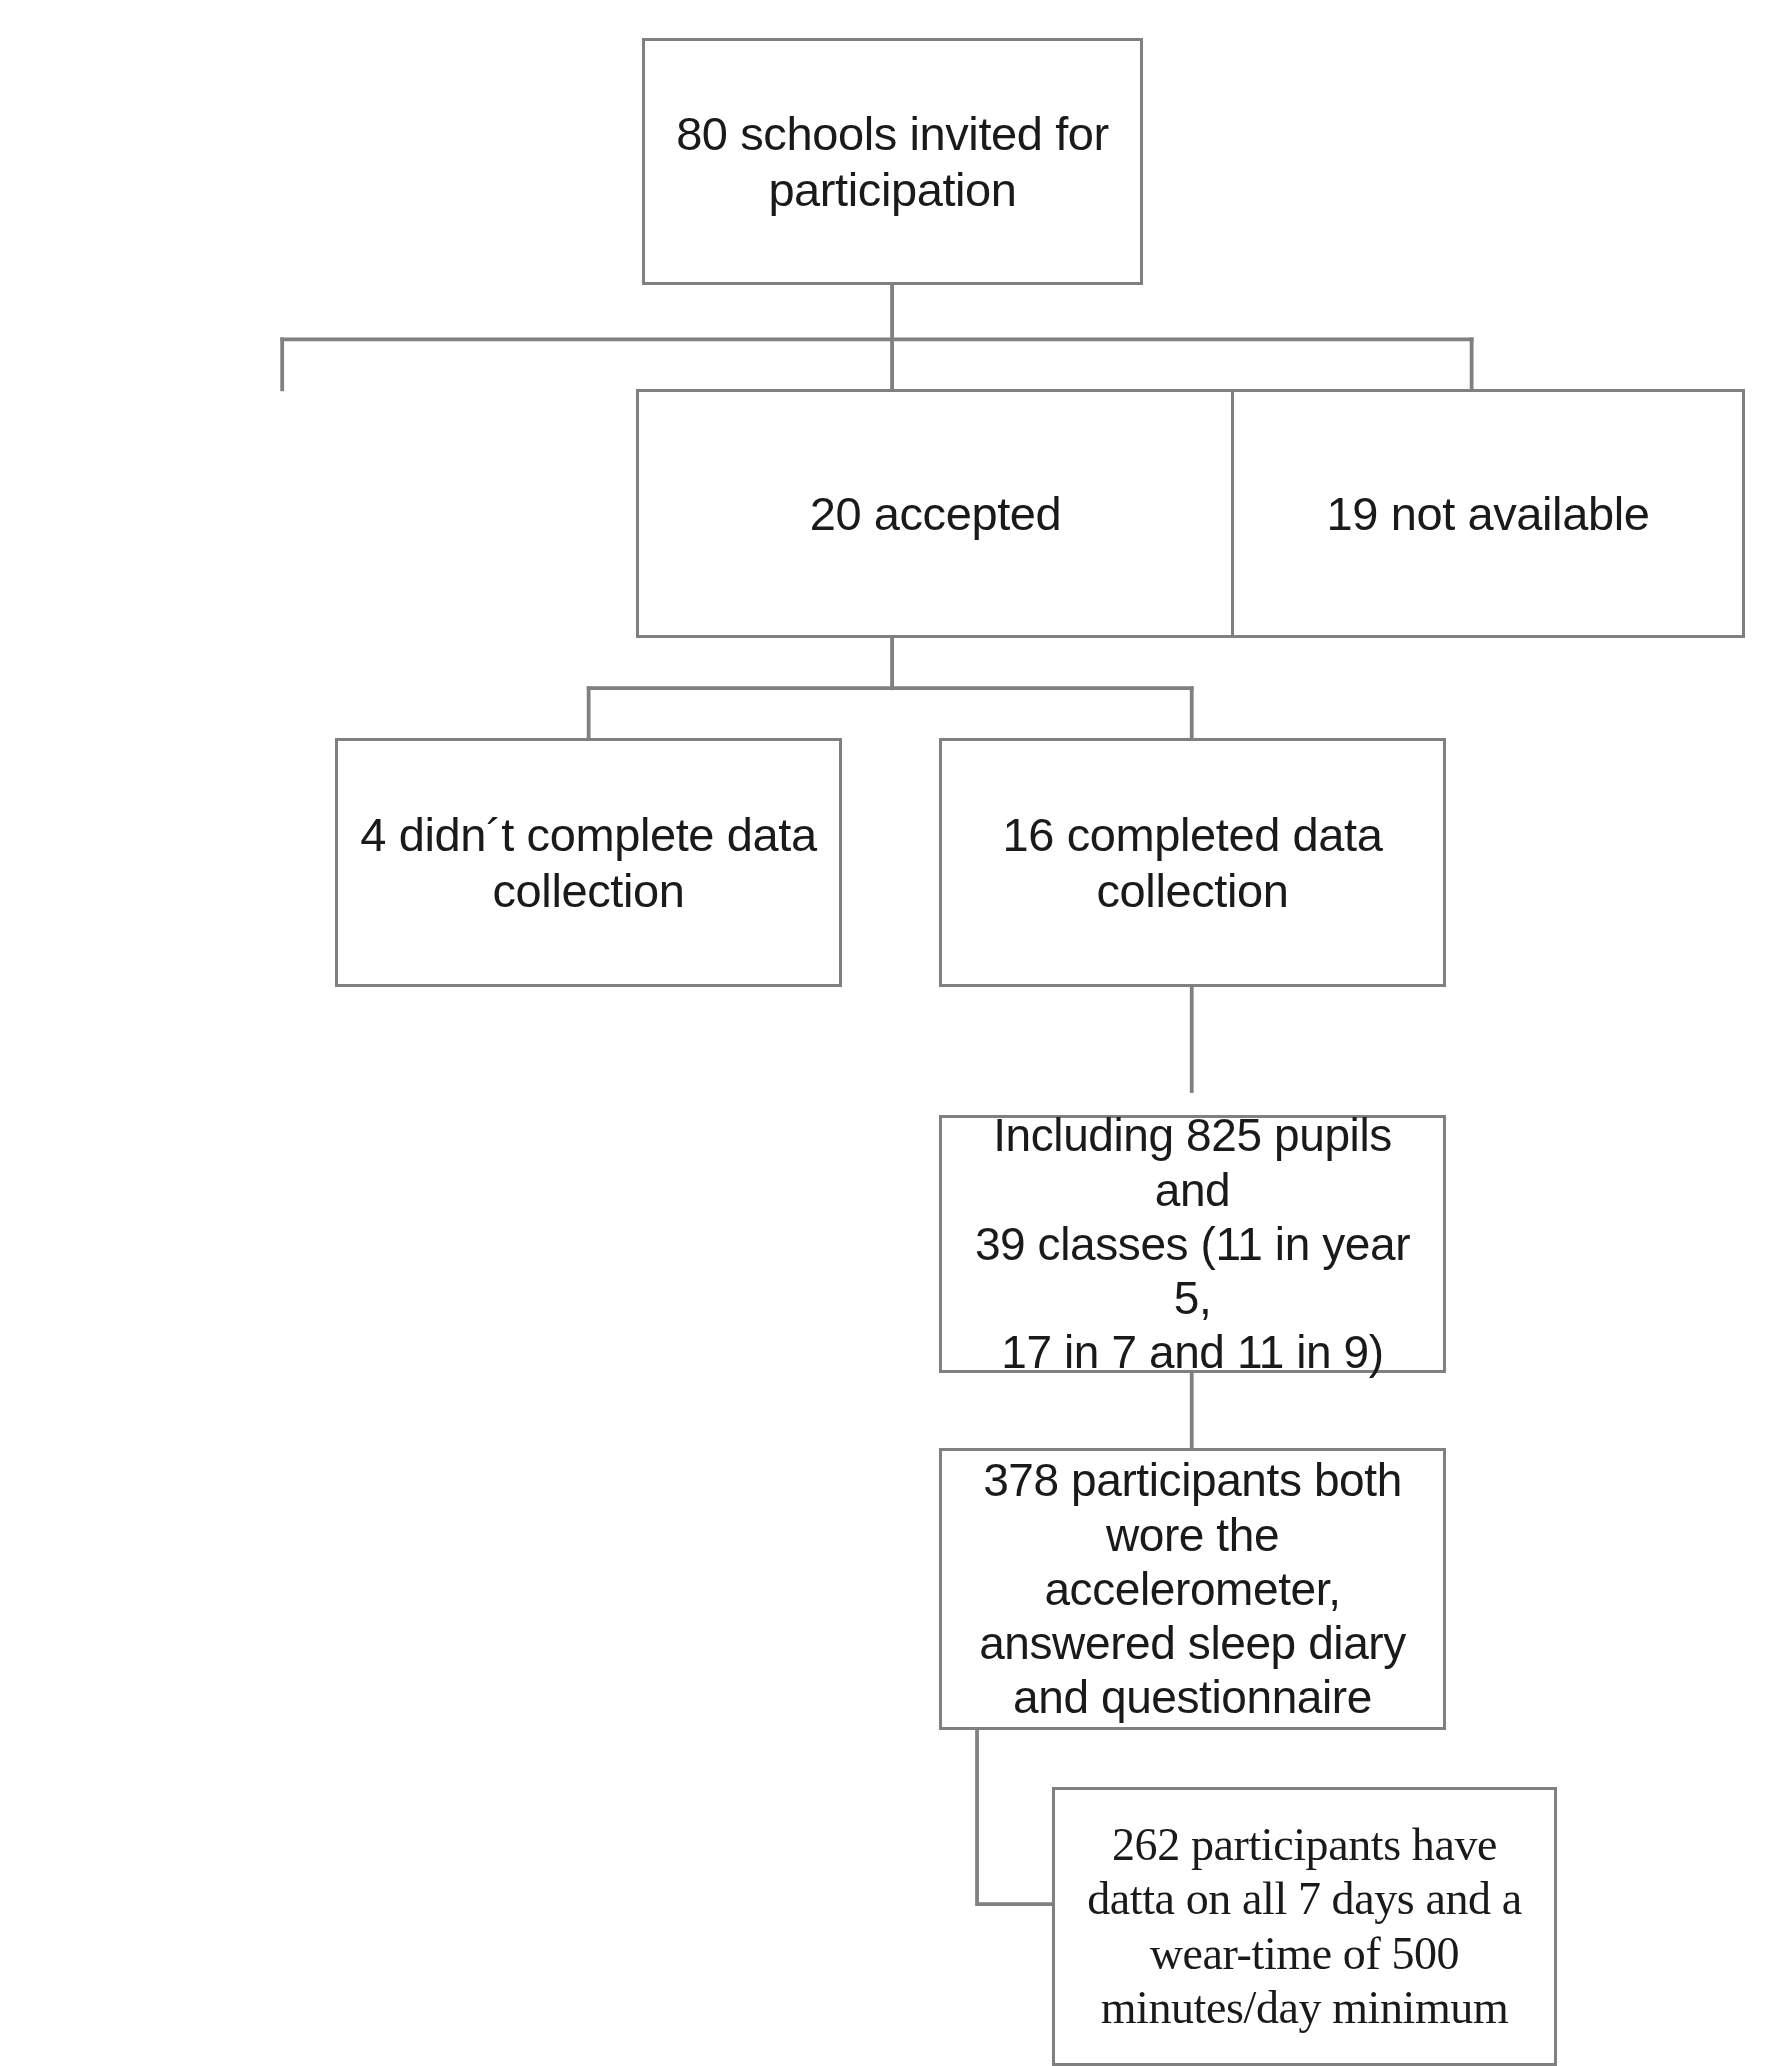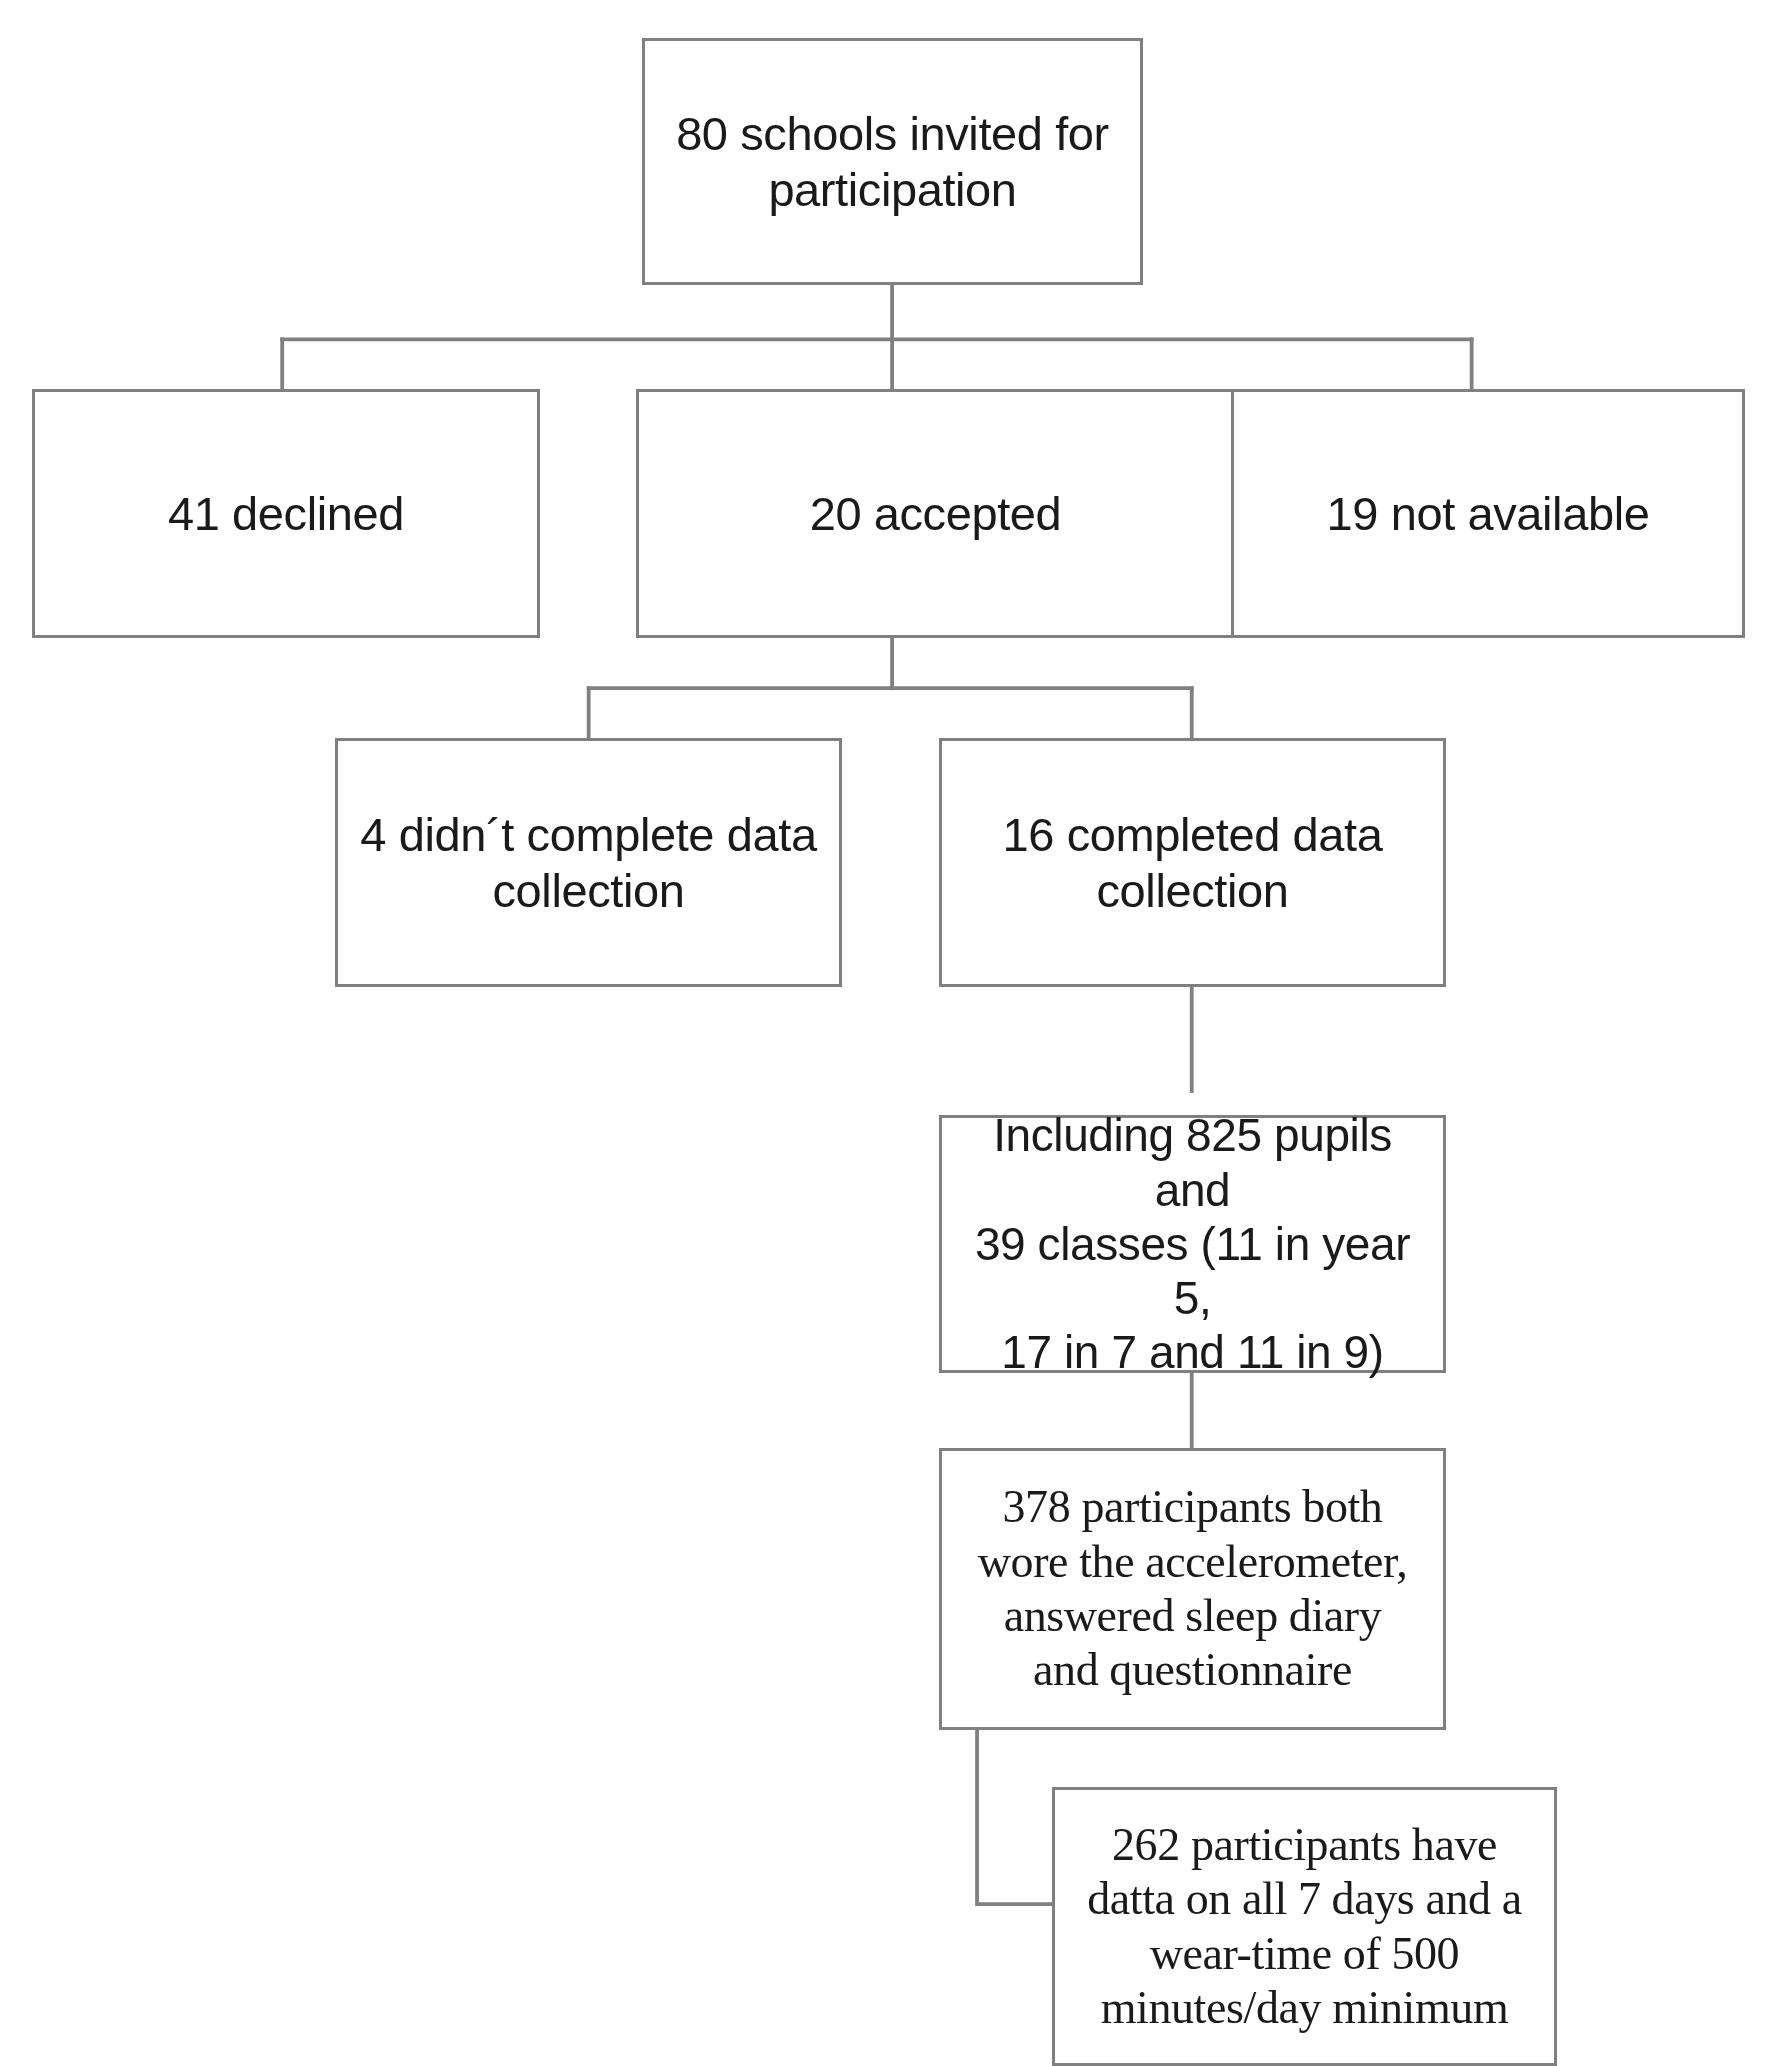--- a/index.html
+++ b/index.html
@@ -43,21 +43,21 @@
     font-weight: 400;
   }
   
   #box-invited   { left: 642px;  top: 38px;   width: 501px;  height: 247px; }
   #box-declined  { left: 32px;   top: 389px;  width: 508px;  height: 249px; }
   #box-accepted  { left: 636px;  top: 389px;  width: 599px;  height: 249px; }
   #box-notavail  { left: 1231px; top: 389px;  width: 514px;  height: 249px; }
   #box-incomplete{ left: 335px;  top: 738px;  width: 507px;  height: 249px; align-items: center; }
   #box-completed { left: 939px; top: 738px;  width: 507px;  height: 249px; }
   #box-pupils    { left: 939px; top: 1091px; width: 507px;  height: 258px; margin-top: 24px; }
-  #box-both      { left: 939px; top: 1448px; width: 507px;  height: 282px; font-family: Liberation Serif, serif; }
+  #box-both      { left: 939px; top: 1448px; width: 507px;  height: 282px; }
   #box-weartime  { left: 1052px; top: 1787px; width: 505px;  height: 279px; font-family: Liberation Serif, serif; }
   #box-pupils .node-text,
   #box-both .node-text,
   #box-weartime .node-text { font-size: 46px; }
 </style>
 </head>
 <body>
 
 <div id="chart-root">
 
@@ -81,23 +81,20 @@
 
       <path d="M1288,2280 L1288,2510 L1386,2510"></path>
     </g>
   </svg>
 
   <div class="node-box" id="box-invited">
     <span class="node-text">80 schools invited for
 participation</span>
   </div>
 
-  <div class="node-box" id="box-declined">
-    <span class="node-text">41 declined</span>
-  </div>
 
   <div class="node-box" id="box-accepted">
     <span class="node-text">20 accepted</span>
   </div>
 
   <div class="node-box" id="box-notavail">
     <span class="node-text">19 not available</span>
   </div>
 
   <div class="node-box" id="box-incomplete">

